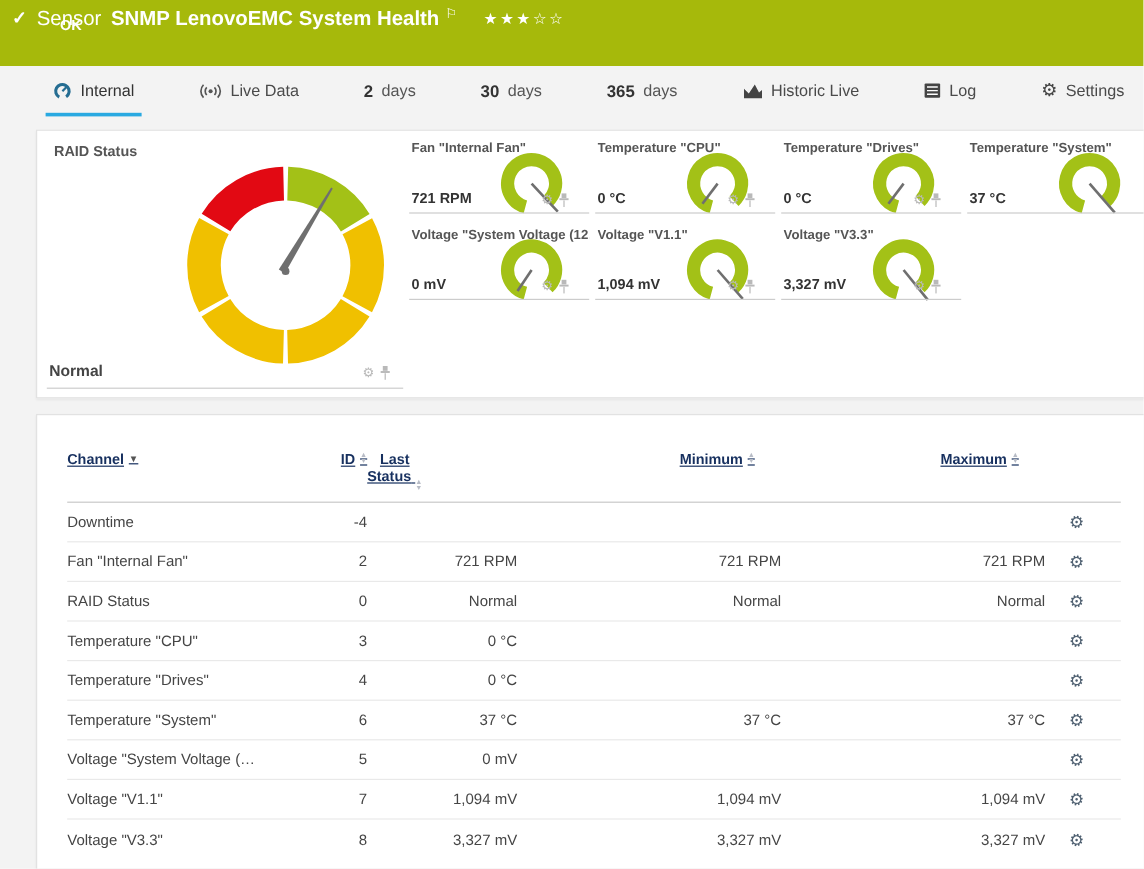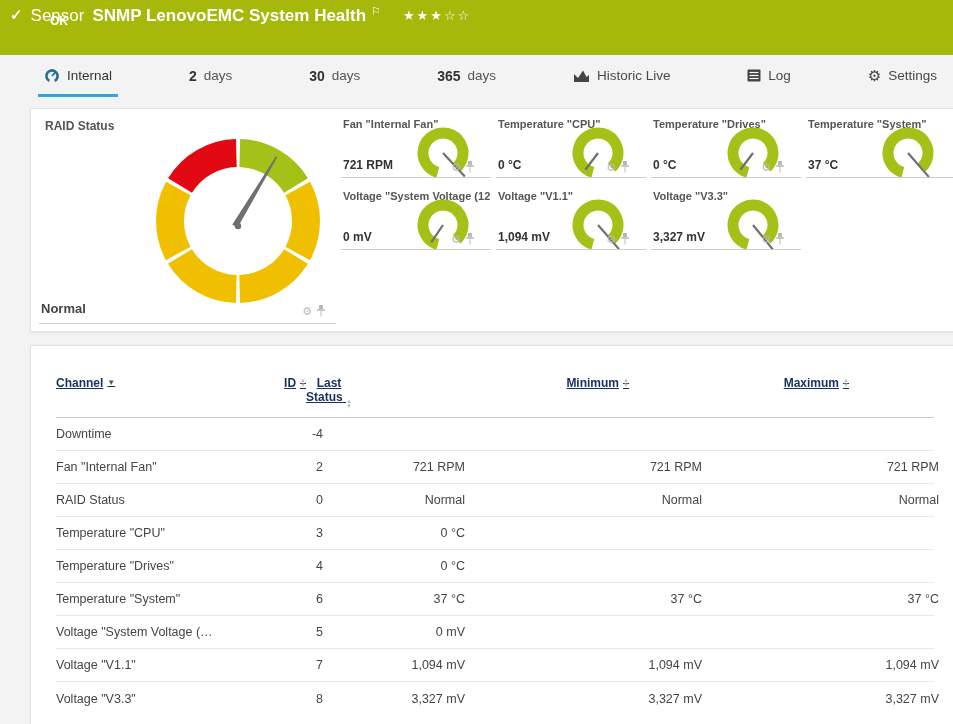--- a/index.html
+++ b/index.html
@@ -75,21 +75,21 @@
   
   .tblwrap{padding:30px 25px 0 25px;}
   .tgrid{display:grid;grid-template-columns:200px 50px 125px 220px 220px auto;text-decoration:underline;}
   .thead{color:var(--navy);font-weight:bold;font-size:12px;align-items:start;padding-bottom:10px;border-bottom:1px solid #c9c9c9;}
   .th{display:flex;align-items:flex-start;gap:4px;cursor:pointer;}
   .th-right{justify-content:flex-end;}
   .th-pad{padding-right:22px;}
   .th-center{justify-content:flex-start;text-align:center;}
   .sort{display:inline-flex;flex-direction:column;font-size:6px;line-height:5px;color:#b8bcc6;position:relative;top:2px;}
   .caret{font-size:8px;color:#555;position:relative;top:2px;}
-  .trow{display:grid;grid-template-columns:200px 50px 125px 220px 220px auto;height:33px;align-items:center;border-bottom:1px solid var(--rowline);font-size:12.5px;color:#454545;gap:17px;}
+  .trow{display:grid;grid-template-columns:200px 50px 125px 220px 220px auto;height:33px;align-items:center;border-bottom:1px solid var(--rowline);font-size:12.5px;color:#454545;}
   .trow:last-child{border-bottom:none;}
   .td-right{text-align:right;}
   .td-icon{text-align:right;padding-right:30px;}
   .ch-gear{font-size:14px;color:#4f6071;cursor:pointer;display:inline-block;transform:rotate(12deg);}
   .tname{white-space:nowrap;overflow:hidden;}
 </style>
 </head>
 <body>
 
 <div class="hdr">
@@ -103,20 +103,30 @@
   <div class="hdr-status">OK</div>
 </div>
 
 <div class="tabbar">
   <div class="tab active">
     <svg width="16" height="16" viewBox="0 0 16 16">
       <circle cx="8" cy="8" r="5.6" fill="none" stroke="#256d92" stroke-width="2.6" stroke-dasharray="29 6.2" transform="rotate(118 8 8)"></circle>
       <line x1="8" y1="8" x2="11.6" y2="4.2" stroke="#256d92" stroke-width="1.8"></line>
     </svg>
     <span>Internal</span>
+  </div>
+  <div class="tab">
+    <svg width="19" height="14" viewBox="0 0 19 14" fill="none" stroke="#555" stroke-width="1.4">
+      <circle cx="9.5" cy="7" r="1.7" fill="#555" stroke="none"></circle>
+      <path d="M6.3 10.2 a4.6 4.6 0 0 1 0-6.4"></path>
+      <path d="M12.7 3.8 a4.6 4.6 0 0 1 0 6.4"></path>
+      <path d="M3.6 12.4 a7.8 7.8 0 0 1 0-10.8"></path>
+      <path d="M15.4 1.6 a7.8 7.8 0 0 1 0 10.8"></path>
+    </svg>
+    <span>Live Data</span>
   </div>
   <div class="tab">
     <span class="num">2</span>
     <span class="unit">days</span>
   </div>
   <div class="tab">
     <span class="num">30</span>
     <span class="unit">days</span>
   </div>
   <div class="tab">

